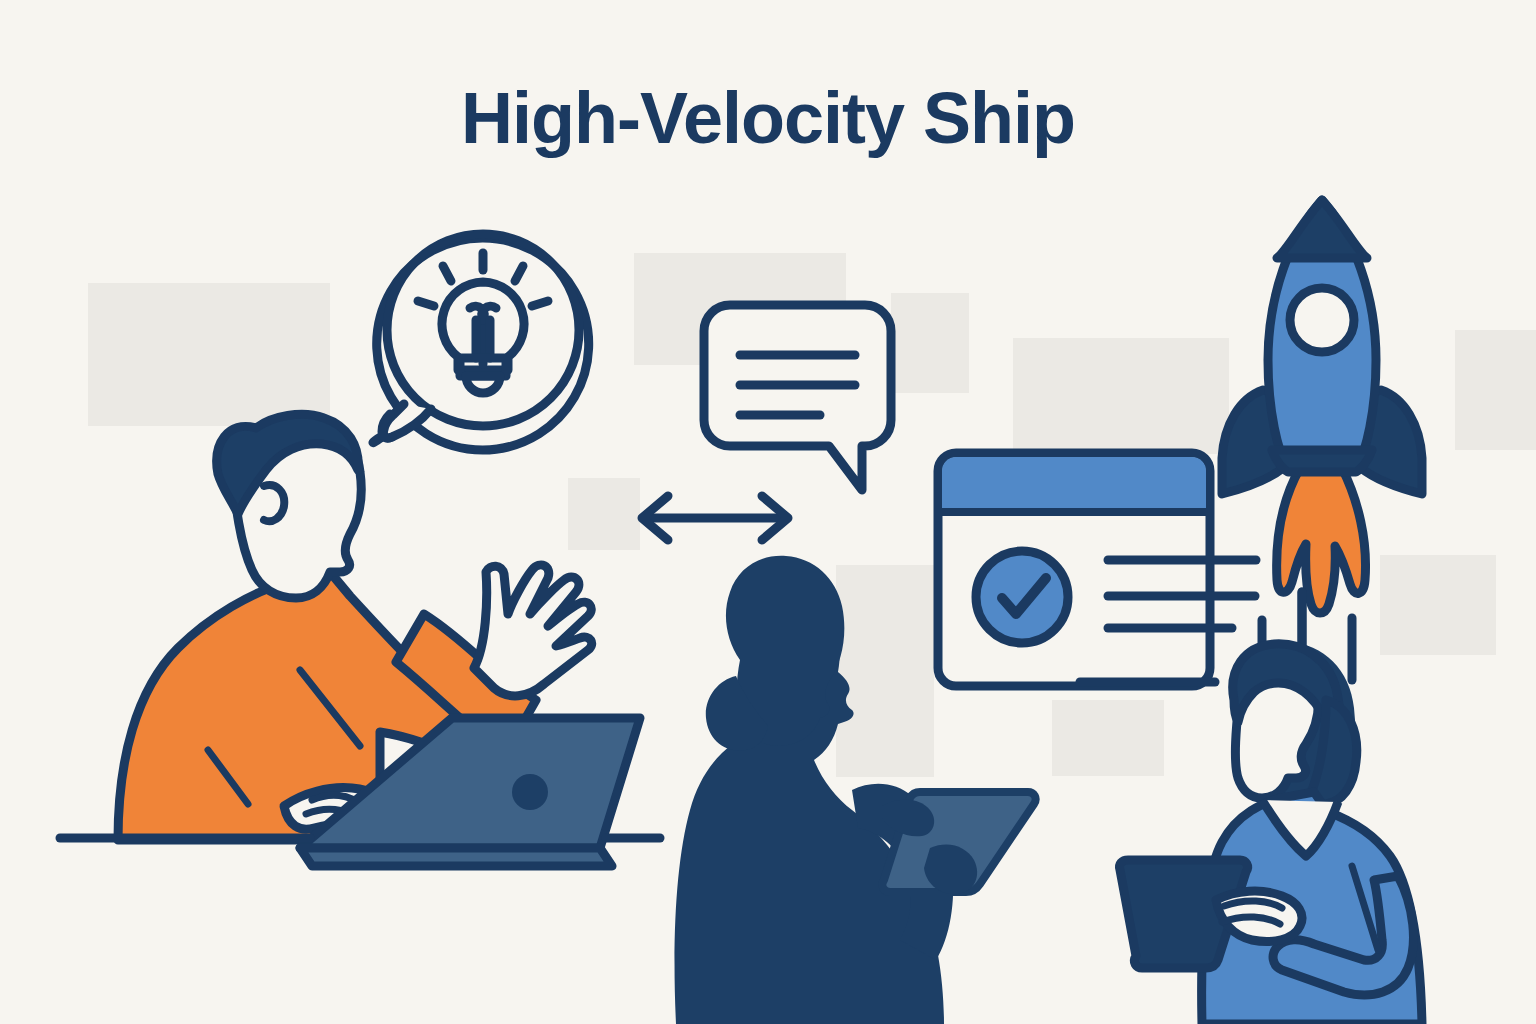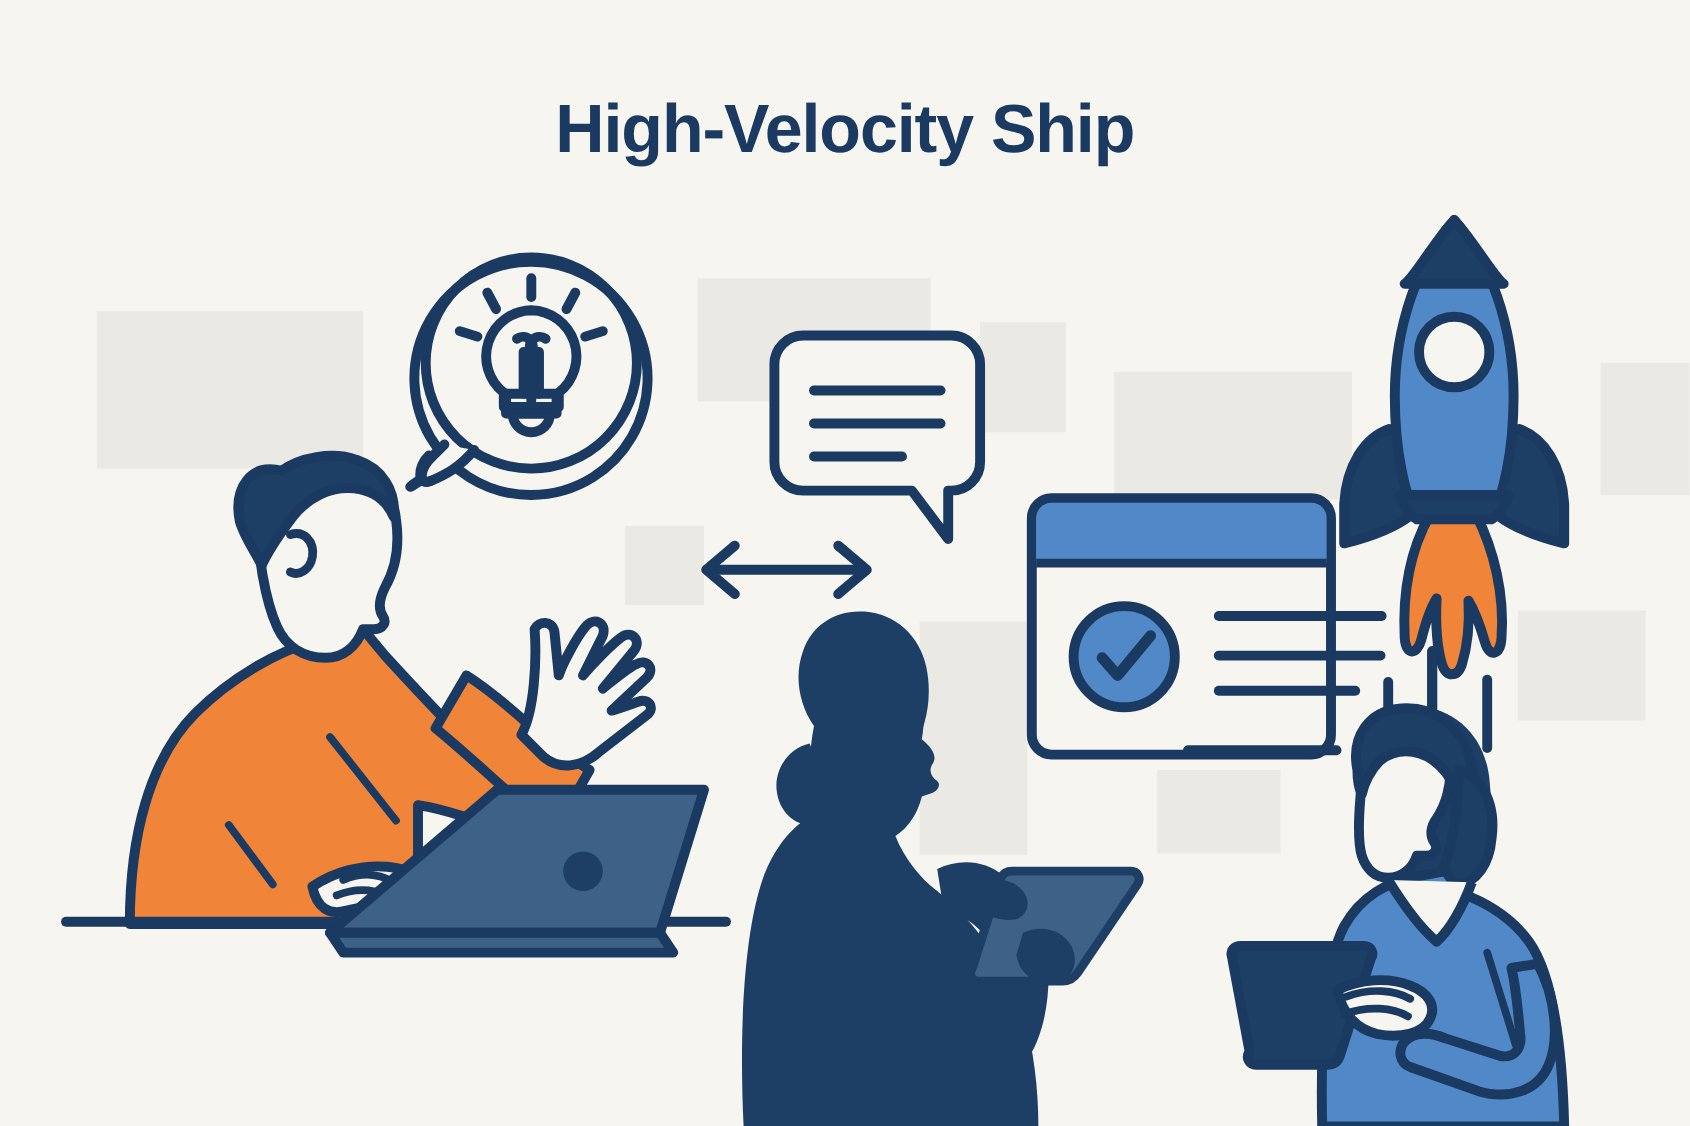--- a/index.html
+++ b/index.html
@@ -11,21 +11,21 @@
   #stage{position:relative;width:1536px;height:1024px;background:#f7f5f0;}
   #art{position:absolute;inset:0;width:1536px;height:1024px;display:block;}
   #title-layer{
     position:absolute;top:0;left:0;width:1536px;height:200px;
     display:flex;align-items:center;justify-content:center;
     pointer-events:none;
   }
   #page-title{
     font-family:"Liberation Sans", sans-serif;
     font-weight:700;
-    font-size:62px;
+    font-size:72px;
     letter-spacing:-1px;
     color:#1b3a61;
     line-height:1;
     margin:0;
     white-space:nowrap;
     transform:translateY(18px);
   }
 </style>
 </head>
 <body style="background: rgb(247, 245, 240);">

